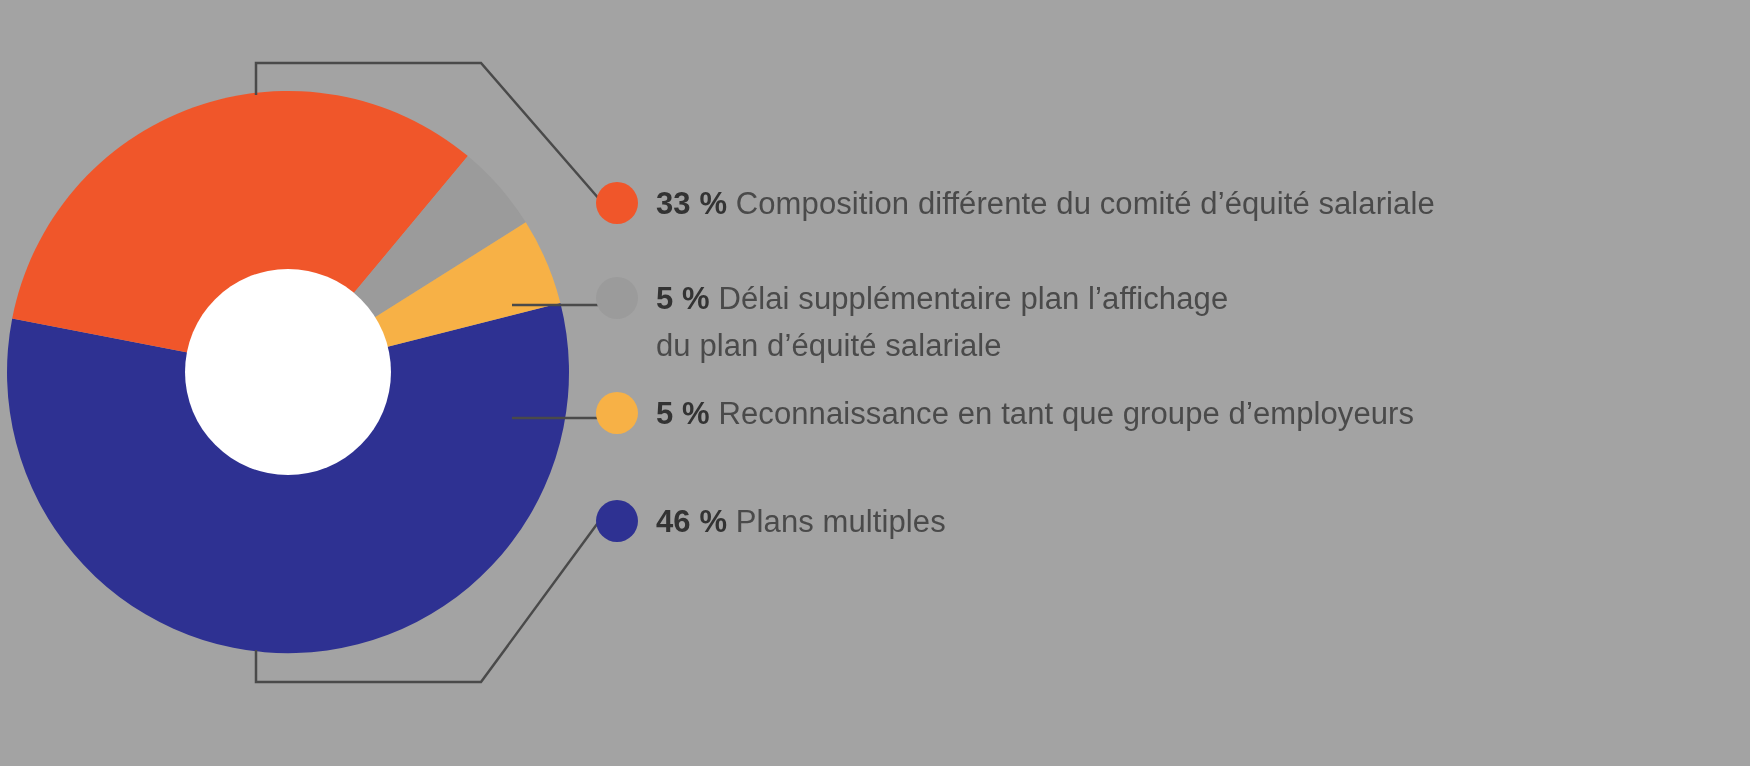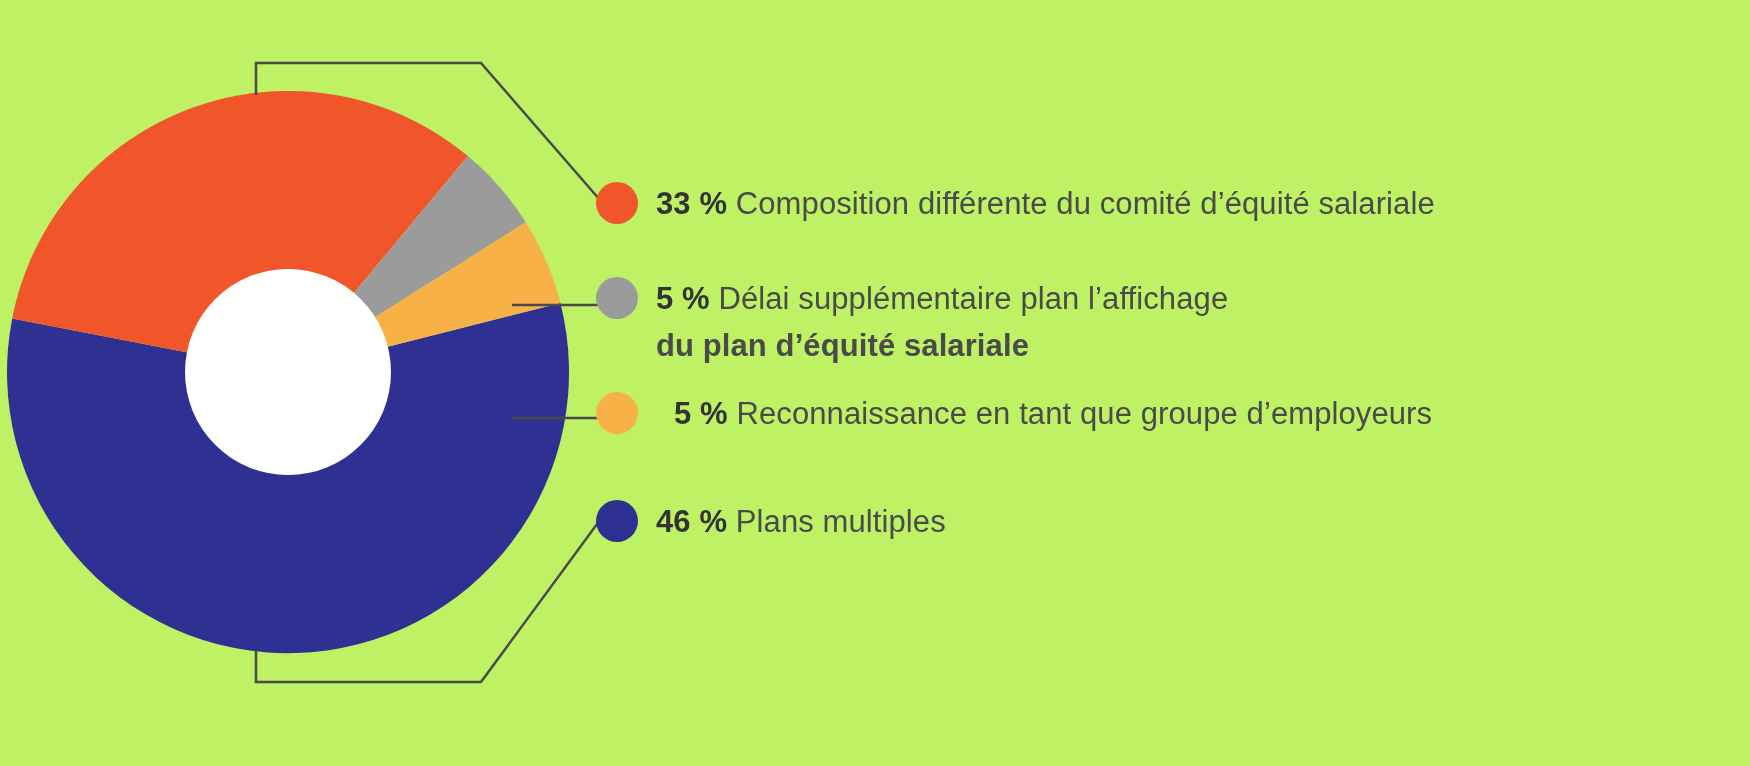--- a/index.html
+++ b/index.html
@@ -9,21 +9,21 @@
     background: #ffffff;
   }
   body {
     font-family: "Liberation Sans", sans-serif;
     -webkit-font-smoothing: antialiased;
   }
   #figure {
     position: relative;
     width: 1750px;
     height: 766px;
-    background: #bef264;
+    background: #a3a3a3;
     overflow: hidden;
   }
   #chart-svg {
     position: absolute;
     left: 0;
     top: 0;
     width: 1750px;
     height: 766px;
   }
   .legend {
@@ -57,25 +57,24 @@
   .legend-text .pct-value {
     font-weight: bold;
     color: #333333;
   }
   .legend-text .pct-sign {
     font-weight: bold;
     color: #333333;
   }
   .legend-line2 {
     display: block;
-    font-weight: bold;
   }
   .item-0 { top: 180px; }
   .item-1 { top: 275px; }
-  .item-2 { top: 390px; gap: 18px; }
+  .item-2 { top: 390px; }
   .item-3 { top: 498px; }
 </style>
 </head>
 <body>
 
 <div id="figure">
 
   <svg id="chart-svg" viewBox="0 0 1750 766" aria-hidden="true">
 
     <g>

